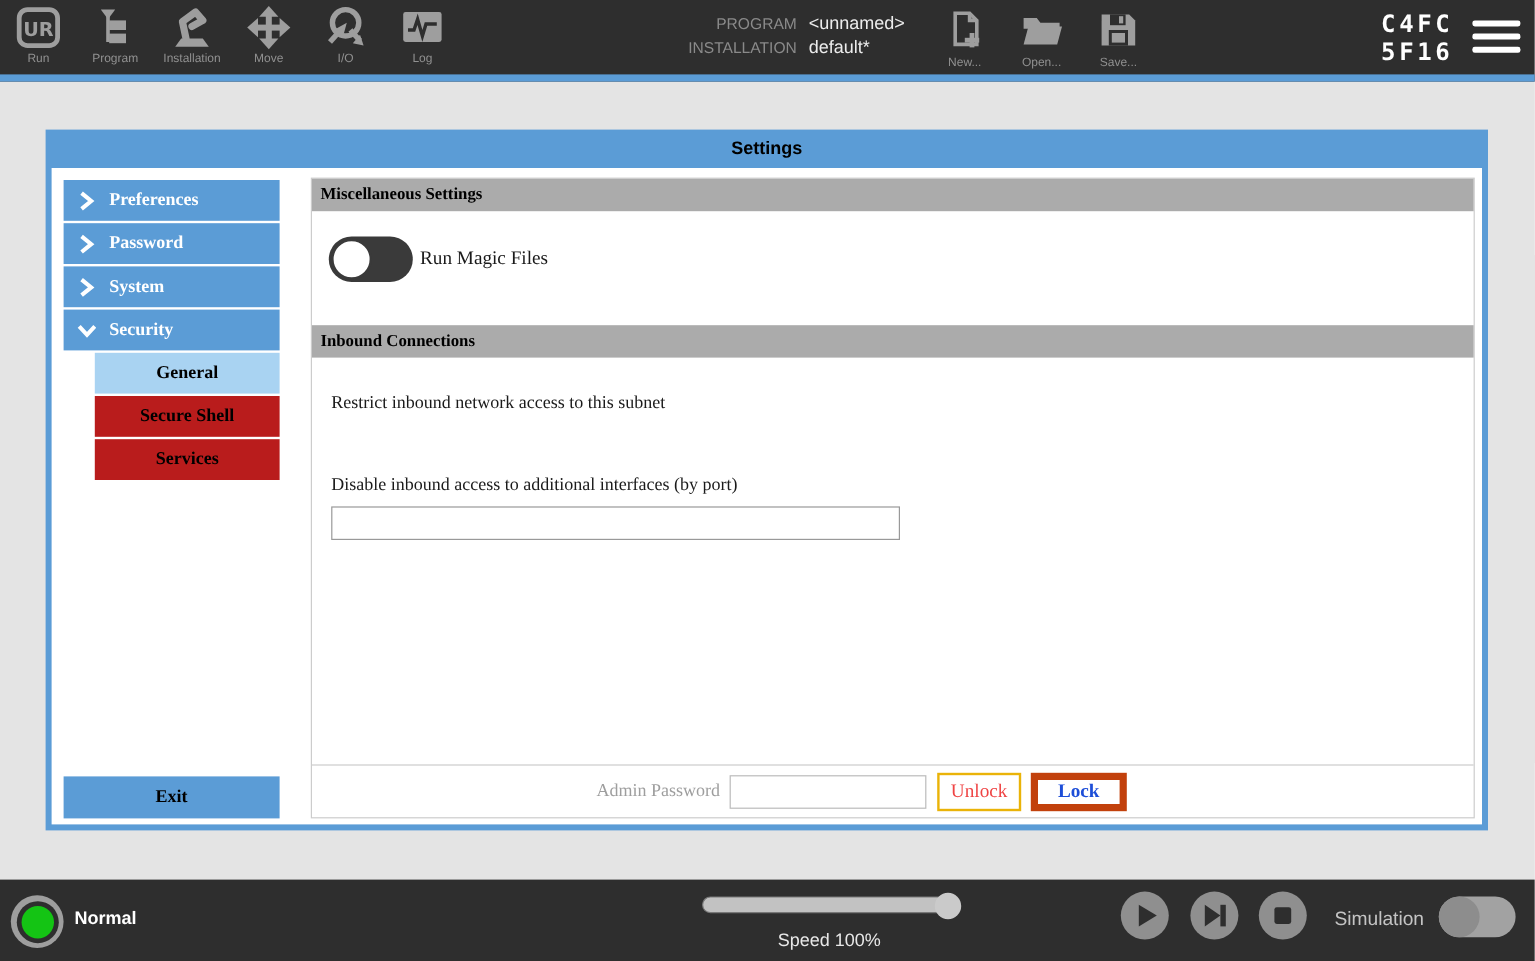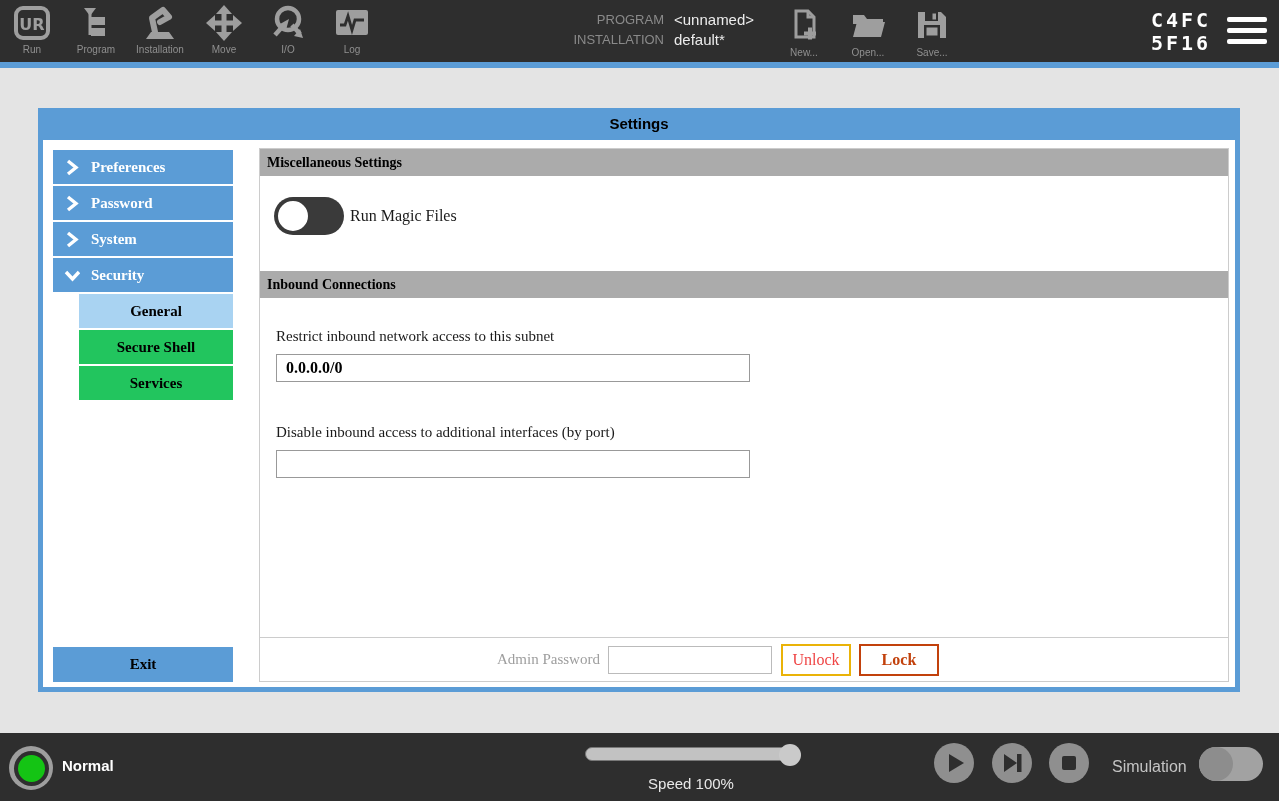--- a/index.html
+++ b/index.html
@@ -58,21 +58,21 @@
 
   
   .sidebar { width:206px; flex-shrink:0; display:flex; flex-direction:column; padding-top:2px; }
   .side-item {
     width:180px; height:34px; margin-bottom:2px; background:#5B9CD6;
     color:#FFFFFF; font-weight:bold; font-size:15px;
     display:flex; align-items:center; padding-left:11px; cursor:pointer;
   }
   .side-item .chev { width:16px; height:17px; margin-right:11px; display:flex; align-items:center; }
   .side-sub {
-    width:154px; height:34px; margin:0 0 2px 26px; background:#22c55e;
+    width:154px; height:34px; margin:0 0 2px 26px; background:#b91c1c;
     color:#000; font-weight:bold; font-size:15px;
     display:flex; align-items:center; justify-content:center; cursor:pointer;
   }
   .side-sub.selected { background:#A9D3F2; }
   .side-exit {
     margin-top:auto; width:180px; height:35px; background:#5B9CD6;
     color:#000; font-weight:bold; font-size:15px;
     display:flex; align-items:center; justify-content:center; cursor:pointer;
   }
 
@@ -119,21 +119,21 @@
     font-family:inherit; font-size:15px; padding:0 6px; outline:none;
   }
   .btn {
     height:32px; background:#FFFFFF; font-family:inherit; font-size:16px;
     display:flex; align-items:center; justify-content:center; cursor:pointer;
   }
   .btn-unlock {
     width:70px; margin-left:9px; border:2px solid #eab308; color:#ef4444;
   }
   .btn-lock {
-    width:80px; margin-left:8px; border:2px solid #c2410c; color:#c2410c; font-weight:bold;
+    width:80px; margin-left:8px; border:6px solid #c2410c; color:#1d4ed8; font-weight:bold;
   }
 
   
   .bottombar {
     position:absolute; left:0; top:733px; width:1279px; height:85px;
     background:#2E2E2E;
   }
   .status-light {
     position:absolute; left:9px; top:13px; width:44px; height:44px; border-radius:50%;
     background:#9E9E9E; display:flex; align-items:center; justify-content:center; cursor:pointer;
@@ -363,21 +363,20 @@
         </div>
         <span class="toggle-text">Run Magic Files</span>
       </div>
 
       <div class="section-header">
         <span>Inbound Connections</span>
       </div>
 
       <div class="form-area">
         <div class="field-label">Restrict inbound network access to this subnet</div>
-        <input class="text-input" type="text" value="0.0.0.0/0" style="">
         <div class="gap40"></div>
         <div class="field-label">Disable inbound access to additional interfaces (by port)</div>
         <input class="text-input empty" type="text" value="" style="">
       </div>
 
       <div class="spacer"></div>
 
       <div class="content-footer">
         <div class="footer-group">
           <span class="admin-label">Admin Password</span>

